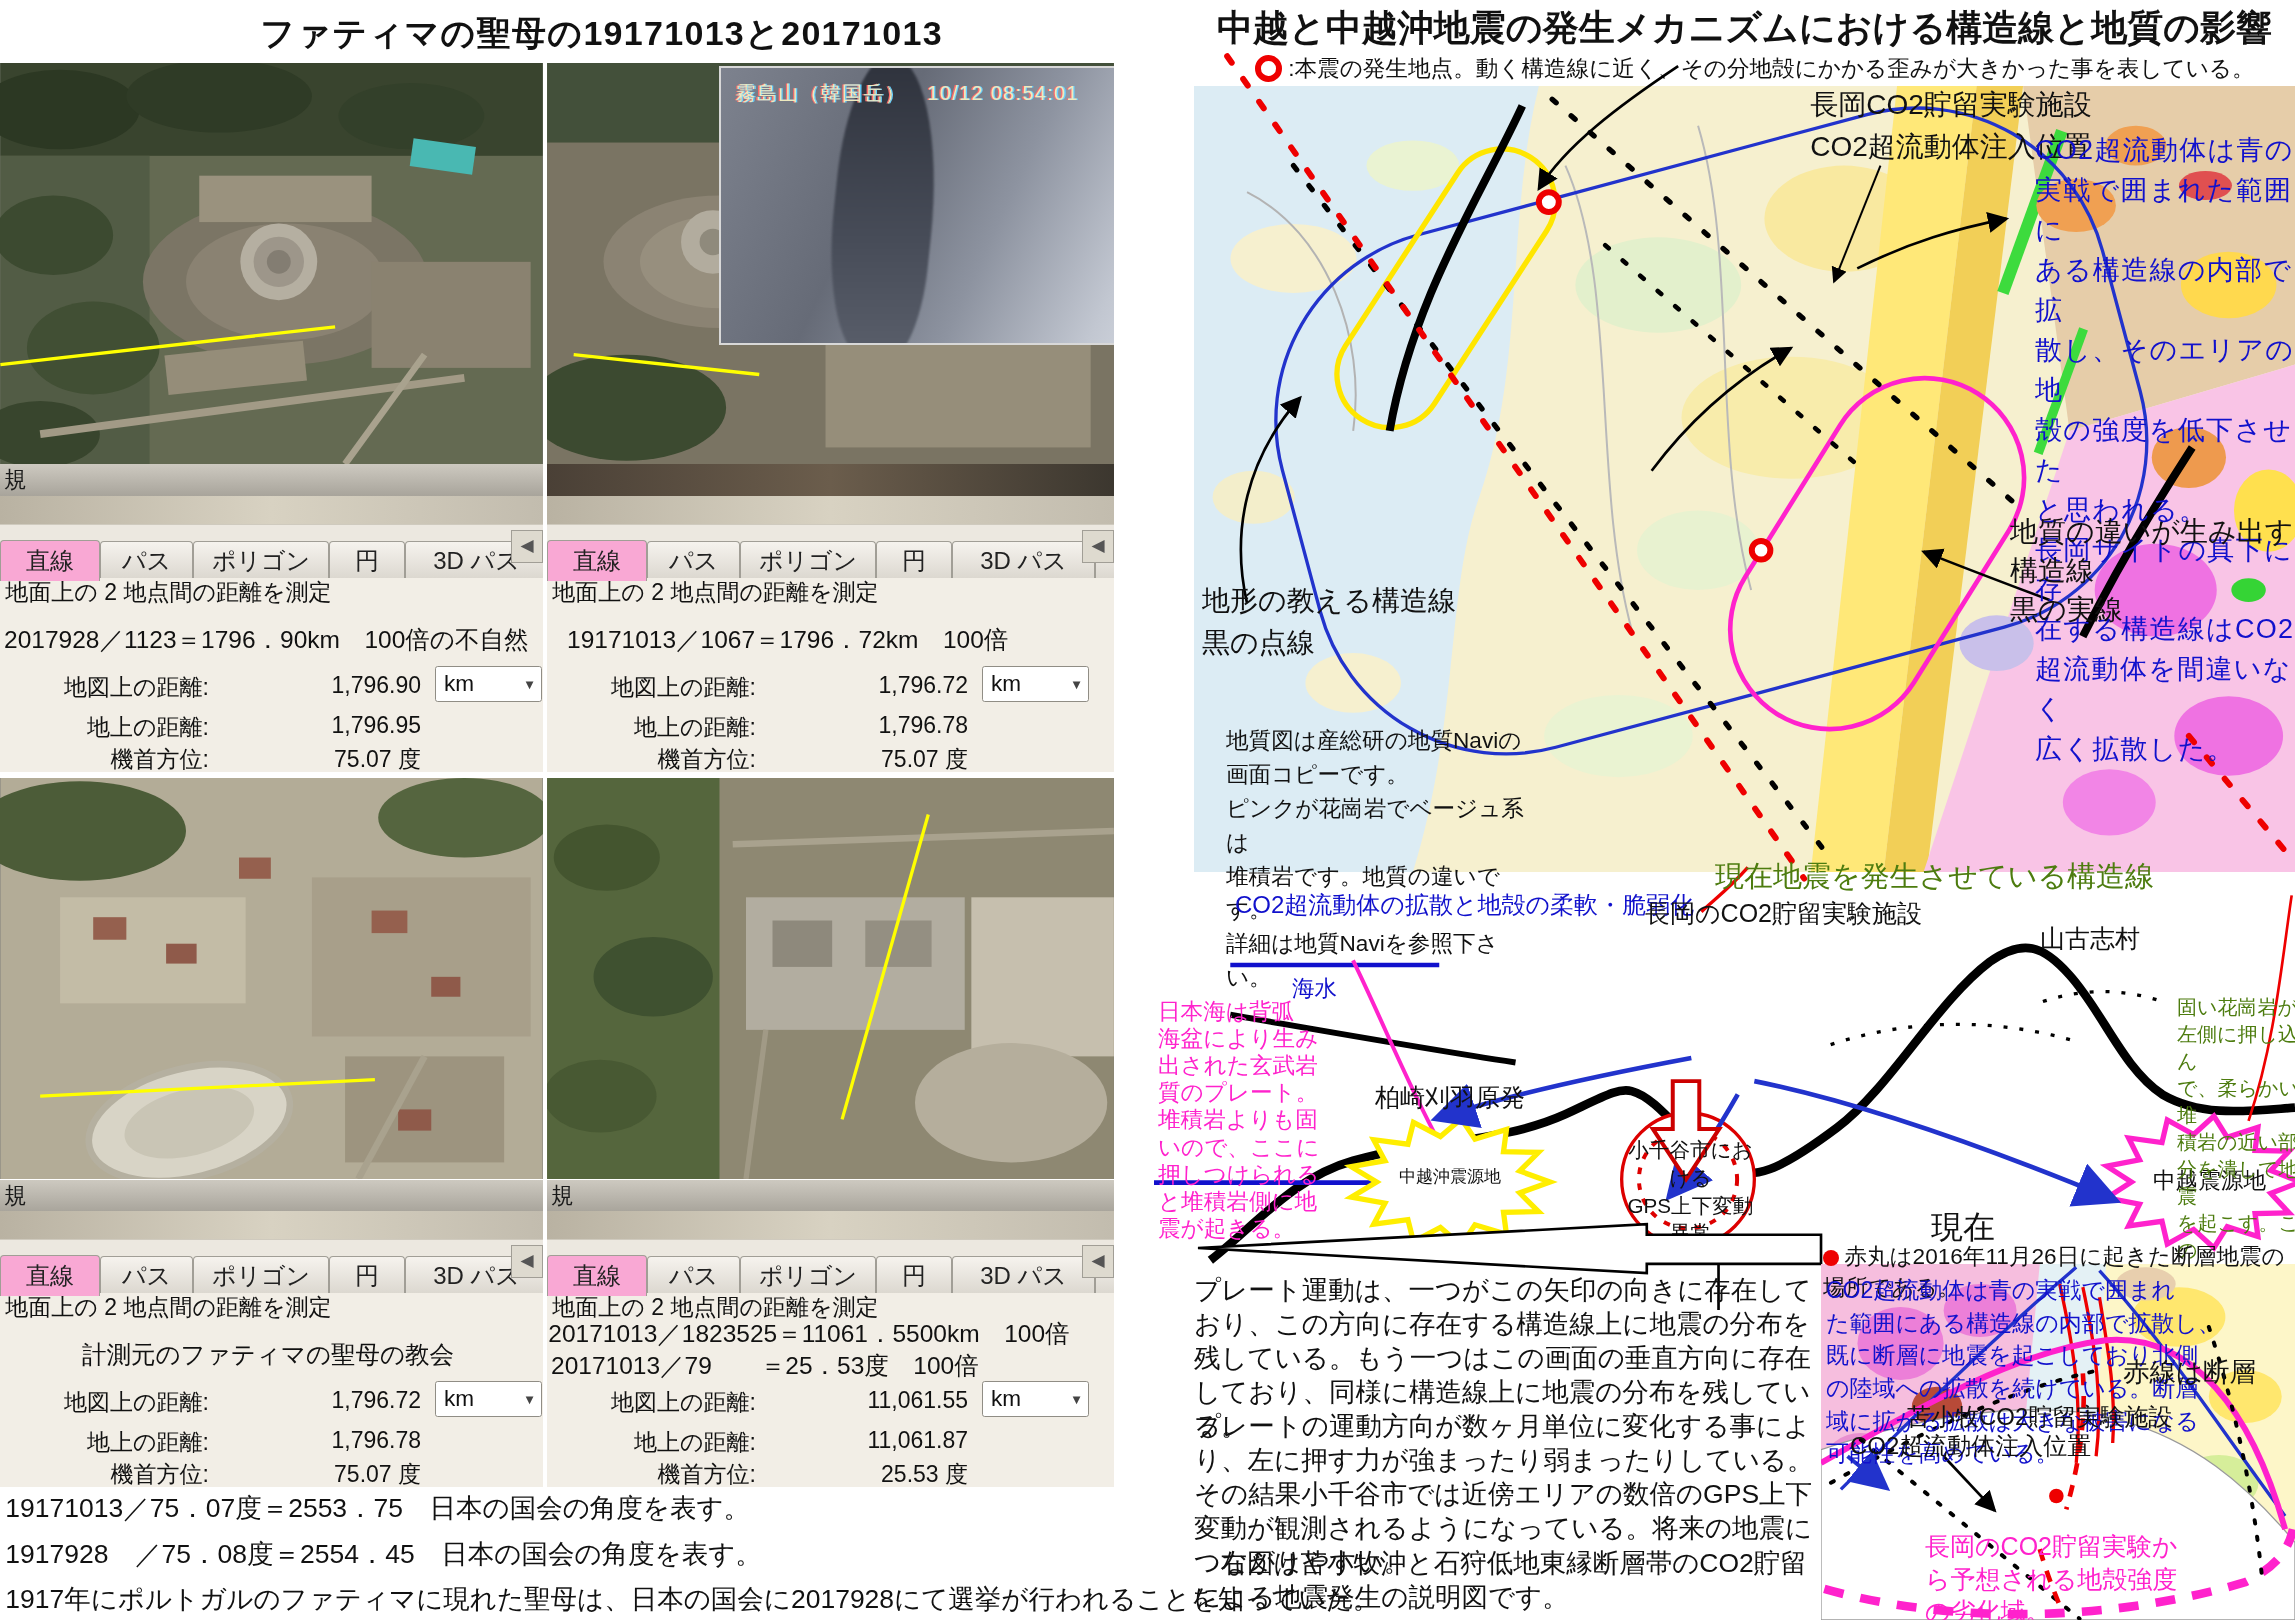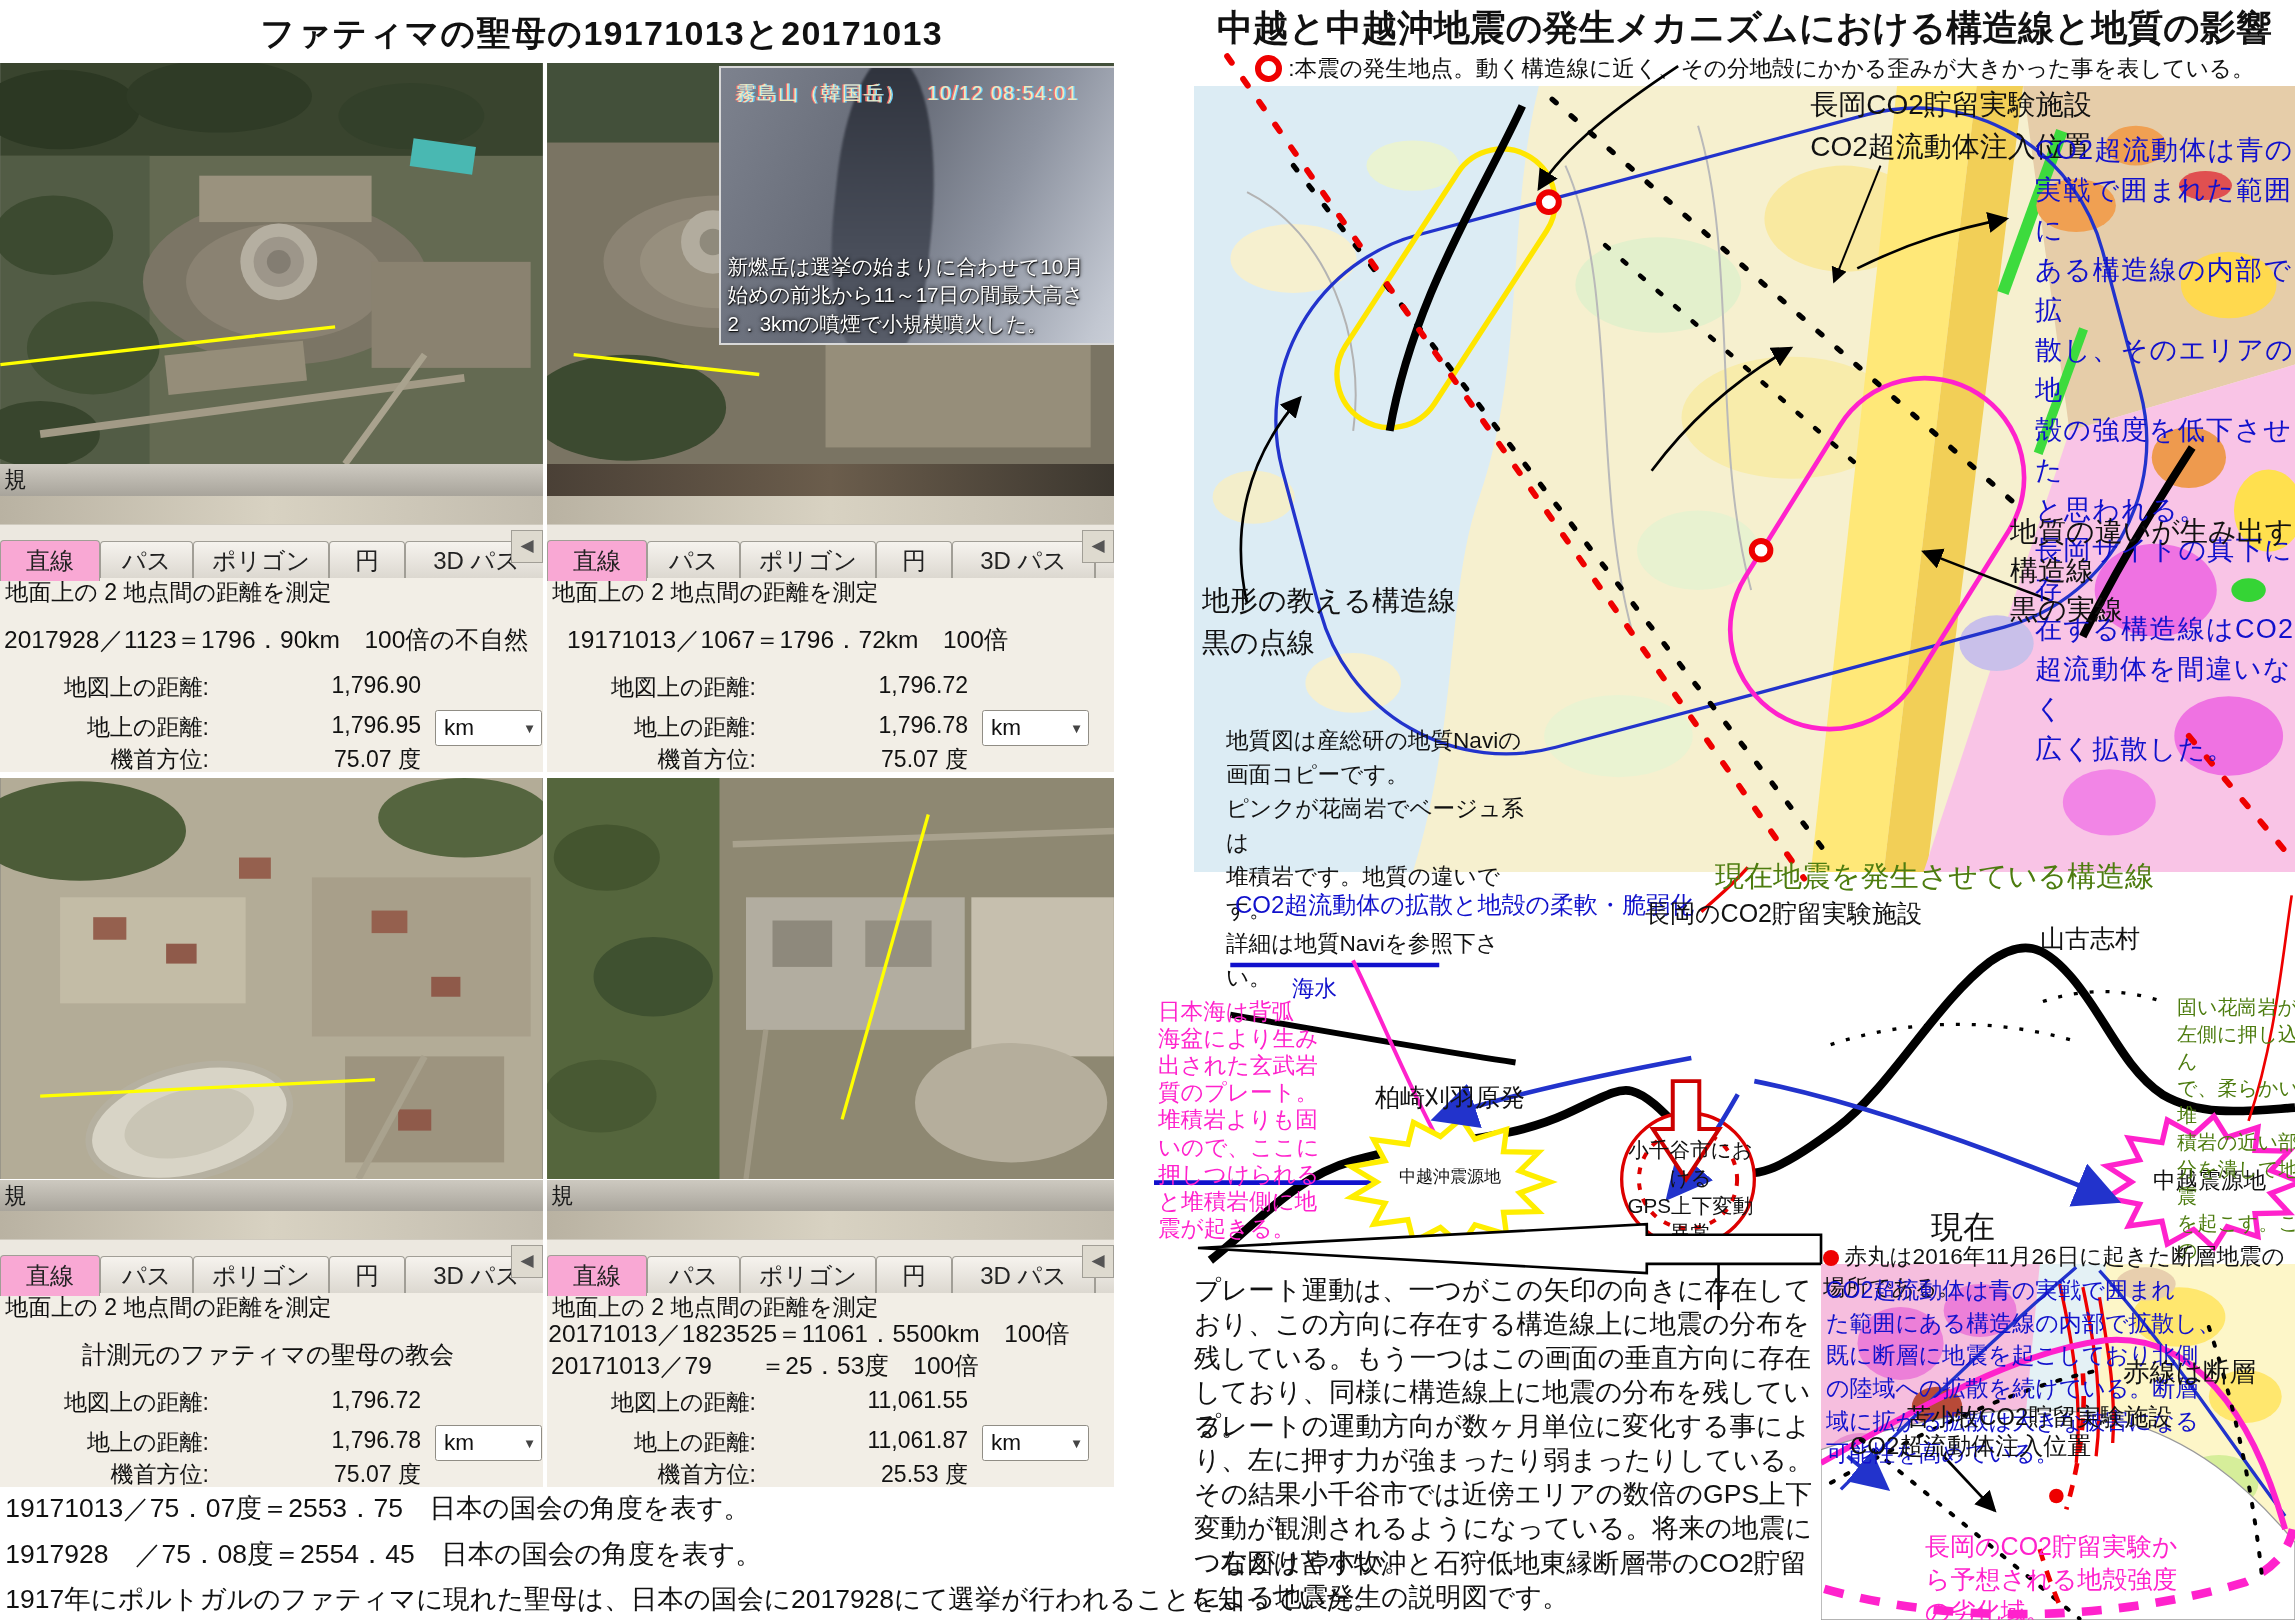--- a/index.html
+++ b/index.html
@@ -28,21 +28,21 @@
   .mnote2{position:absolute;left:4px;top:129px;font-size:24.5px;}
   .mp2 .mnote{left:20px;}
   .mp3 .mnote{left:58px;margin-left:24px;}
   .mp4 .mnote{top:77px;left:1.3px;}
   .mp4 .mnote2{top:109px;}
   .mrow{position:absolute;left:0;width:100%;height:30.5px;font-size:23px;}
   .r1{top:147px;}.r2{top:187px;}.r3{top:219px;}
   .mlabel{position:absolute;left:0;width:209px;text-align:right;}
   .mval{position:absolute;left:212px;width:209px;text-align:right;}
   .dropdown{position:absolute;left:435px;top:141px;width:105px;height:34px;background:#fff;
-       border:1.3px solid #908d85;border-radius:2.7px;display:flex;align-items:center;font-size:22.6px;margin-top:44px;}
+       border:1.3px solid #908d85;border-radius:2.7px;display:flex;align-items:center;font-size:22.6px;}
   .dropdown .km{flex:1;padding-left:8px;}
   .dd-arrow{width:22.6px;text-align:center;font-size:13.3px;color:#444;}
   .footer{left:5.3px;font-size:26.5px;white-space:pre;}
   
   .inset{position:absolute;left:720px;top:66px;width:458px;height:279px;border:2.7px solid #d8d8d8;box-sizing:border-box;overflow:hidden;
          background:linear-gradient(115deg,#7d828e 0%,#666b77 35%,#8d93a0 60%,#c2c7d1 85%,#d9dde5 100%);}
   .plume{position:absolute;left:113px;top:-13.3px;width:100px;height:305px;transform:skewX(-6deg);
          background:linear-gradient(#2e323c,#474c58 60%,#5a5f6b);border-radius:40% 60% 30% 50%;filter:blur(1.3px);}
   .inset-h{position:absolute;left:14.6px;top:12px;font-size:20px;color:#eeeabf;letter-spacing:1.3px;
          text-shadow:1.3px 0 0 #66d0ff,-1.3px 0 0 #ff6a6a;}
@@ -96,23 +96,20 @@
     <circle cx="250" cy="270" r="48" fill="#b2ac9e"></circle>
       <circle cx="250" cy="270" r="20" fill="#8f8a7c"></circle>
     <rect x="420" y="160" width="400" height="420" fill="#968e7a"></rect>
     <rect x="470" y="220" width="180" height="90" fill="#a79f8a"></rect>
     <path d="M 40 440 L 320 470" stroke="#ffff00" stroke-width="5" fill="none"></path>
   </svg>
   
   <div class="inset" style="left:172px;top:3.3px;">
     <div class="plume"></div>
     <div class="inset-h">霧島山（韓国岳）　10/12 08:54:01</div>
-    <div class="inset-c">新燃岳は選挙の始まりに合わせて10月
-始めの前兆から11～17日の間最大高さ
-2．3kmの噴煙で小規模噴火した。</div>
   </div>
 </div>
 
 <div class="gbar" style="left:0;top:464px;width:543px"><span>規</span></div>
 <div class="gbar dark" style="left:547px;top:464px;width:567px"></div>
 <div class="blur" style="left:0;top:496px;width:543px"></div>
 <div class="blur" style="left:547px;top:496px;width:567px"></div>
 
 <div class="mpanel mp1" style="left:0;top:524px;width:543px">
   <div class="tabs">

